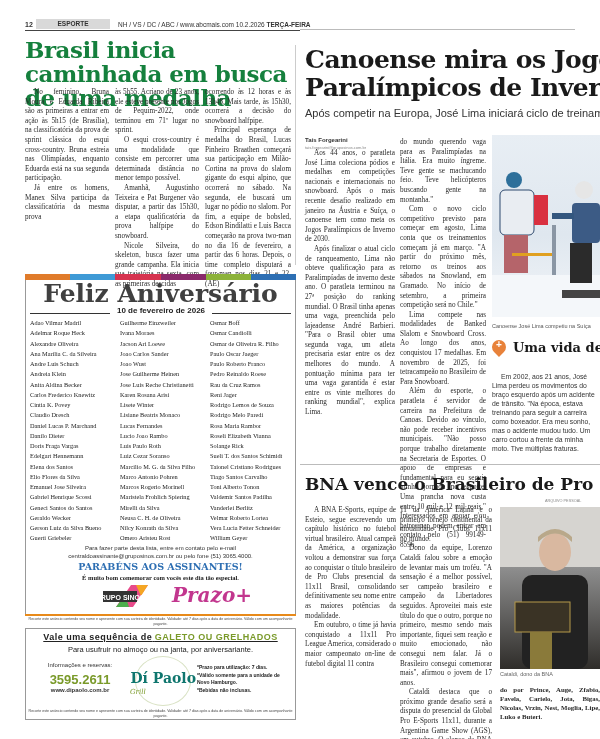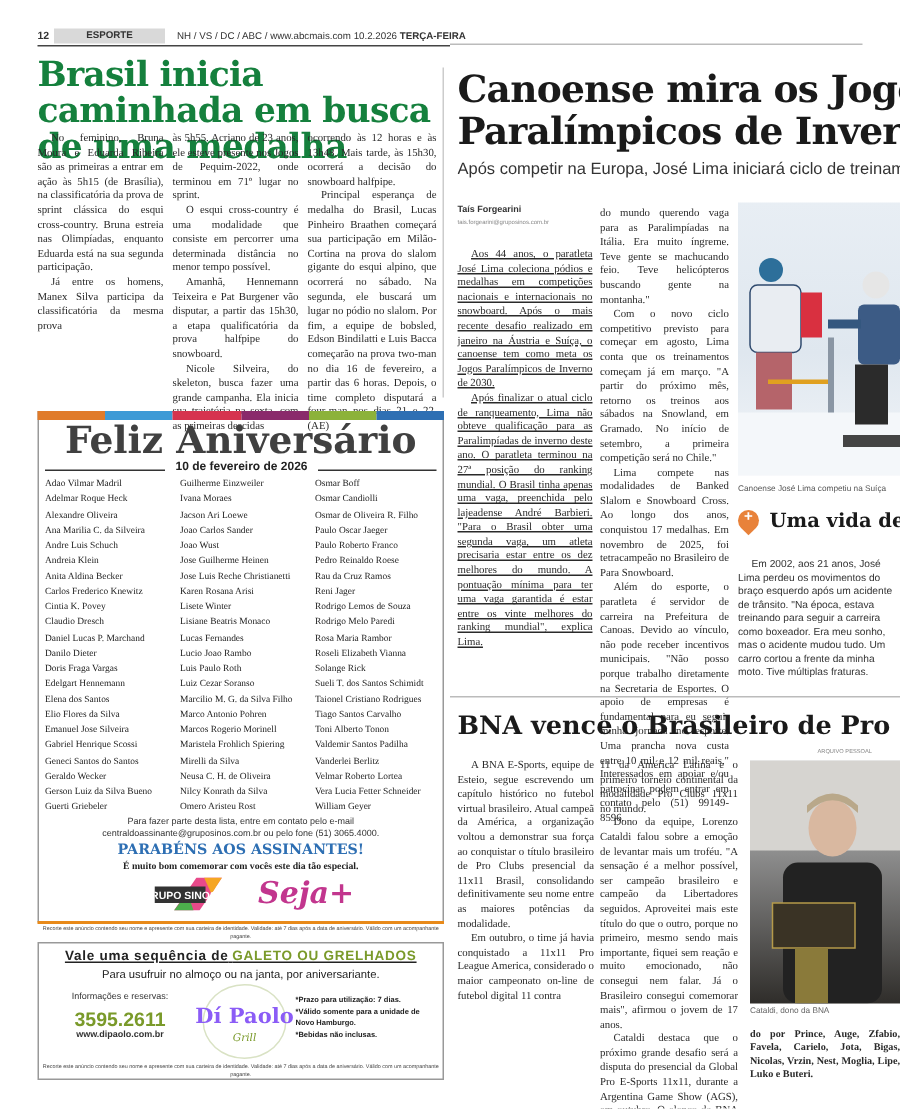--- a/index.html
+++ b/index.html
@@ -44,31 +44,31 @@
 
   
   .dipaolo { left: 25px; top: 628px; width: 271px; height: 92px; border: 1px solid #999; }
   .dp-h1 { left: 25px; top: 632px; width: 271px; text-align:center; font: bold 9px "Liberation Sans", sans-serif; color:#222;text-decoration:underline; }
   .dp-h1 span { color: #7a9a2a; letter-spacing: 0.5px; }
   .dp-h2 { left: 25px; top: 645px; width: 271px; text-align:center; font: 7.5px "Liberation Sans", sans-serif; color:#222; }
   .dp-info { left: 40px; top: 662px; width: 80px; text-align:center; font: 6px "Liberation Sans", sans-serif; color:#333; }
   .dp-phone { left: 40px; top: 672px; width: 80px; text-align:center; font: bold 13px "Liberation Sans", sans-serif; color:#7a9a2a; }
   .dp-web { left: 40px; top: 687px; width: 80px; text-align:center; font: bold 6px "Liberation Sans", sans-serif; color:#333; }
   .dp-logo { left: 135px; top: 656px; width: 56px; height: 50px; border:1px solid #d9e2c4; border-radius:50%; }
-  .dp-logo-name { left: 130px; top: 670px; width: 66px; text-align:center; font: bold 14px "DejaVu Serif", serif; color:#8b5cf6; }
-  .dp-logo-grill { left: 130px; top: 688px; width: 66px; text-align:center; font: italic 7px "DejaVu Serif", serif; color:#7a9a2a; }
+  .dp-logo-name { left: 130px; top: 670px; width: 66px; text-align:right; font: bold 14px "DejaVu Serif", serif; color:#0f766e; }
+  .dp-logo-grill { left: 130px; top: 688px; width: 66px; text-align:left; font: italic 7px "DejaVu Serif", serif; color:#7a9a2a; }
   .dp-terms { left: 197px; top: 664px; width: 95px; font: bold 5px/7.5px "Liberation Sans", sans-serif; color:#222; }
   .fine2 { left: 25px; top: 709px; width: 271px; text-align:center; font: 3.6px/4.5px "Liberation Sans", sans-serif; color:#444; }
 
   
   .h1-right { left: 305px; top: 46px; width: 300px; font: bold 25px/28px "DejaVu Serif", serif; color:#1a1a1a; white-space: nowrap; overflow:hidden; letter-spacing:-0.5px; }
   .sub-right { left: 305px; top: 107px; width: 300px; font: 11px "Liberation Sans", sans-serif; color:#333; white-space:nowrap; overflow:hidden; }
   .byline { left: 305px; top: 137px; font: bold 6px "Liberation Sans", sans-serif; color:#333; }
   .email { left: 305px; top: 145px; font: 4px "Liberation Sans", sans-serif; color:#888; }
-  .r1 { left: 305px; top: 165px; width: 90px; text-decoration: underline; }
+  .r1 { left: 305px; top: 149px; width: 90px; }
   .r2 { left: 400px; top: 138px; width: 86px; }
   .photo1 { left: 492px; top: 135px; width: 108px; height: 182px; background: linear-gradient(180deg,#e8eef4 0%, #dfe7ef 55%, #f2f5f8 100%); overflow:hidden; }
   .caption1 { left: 492px; top: 323px; width: 108px; font: 5.5px "Liberation Sans", sans-serif; color:#555; white-space:nowrap; overflow:hidden; }
   .pin { left: 492px; top: 340px; width: 14px; height: 14px; background:#e8823a; border-radius:50% 50% 50% 0; transform: rotate(-45deg); }
   .pin-plus { left: 492px; top: 339px; width: 14px; text-align:center; font: bold 10px "Liberation Sans", sans-serif; color:#fff; }
   .sidebar-title { left: 513px; top: 340px; width: 90px; font: bold 13px "DejaVu Serif", serif; color:#1a1a1a; white-space:nowrap; overflow:hidden; }
   .sidebar-body { left: 492px; top: 372px; width: 108px; font: 6.8px/9px "Liberation Sans", sans-serif; color:#333; }
   .sidebar-body p { text-indent: 9px; }
   .rule-mid { left: 300px; top: 464px; width: 300px; height: 1px; background:#bbb; }
 
@@ -97,21 +97,21 @@
 <div class="abs vrule"></div>
 
 <h1 class="abs h1-left">Brasil inicia caminhada em busca de uma medalha</h1>
 <div class="abs col c1">
   <p>No feminino, Bruna Moura e Eduarda Ribeira são as primeiras a entrar em ação às 5h15 (de Brasília), na classificatória da prova de sprint clássica do esqui cross-country. Bruna estreia nas Olimpíadas, enquanto Eduarda está na sua segunda participação.</p>
   <p>Já entre os homens, Manex Silva participa da classificatória da mesma prova</p>
 </div>
 <div class="abs col c2">
   <p class="noindent">às 5h55. Acriano de 23 anos, ele esteve presente nos Jogos de Pequim-2022, onde terminou em 71º lugar no sprint.</p>
   <p>O esqui cross-country é uma modalidade que consiste em percorrer uma determinada distância no menor tempo possível.</p>
-  <p>Amanhã, Hennemann Teixeira e Pat Burgener vão disputar, a partir das 15h30, a etapa qualificatória da prova halfpipe do snowboard.</p>
+  <p>Amanhã, Augustinho Teixeira e Pat Burgener vão disputar, a partir das 15h30, a etapa qualificatória da prova halfpipe do snowboard.</p>
   <p>Nicole Silveira, do skeleton, busca fazer uma grande campanha. Ela inicia sua trajetória na sexta, com as primeiras descidas</p>
 </div>
 <div class="abs col c3">
   <p class="noindent">ocorrendo às 12 horas e às 13h48. Mais tarde, às 15h30, ocorrerá a decisão do snowboard halfpipe.</p>
   <p>Principal esperança de medalha do Brasil, Lucas Pinheiro Braathen começará sua participação em Milão-Cortina na prova do slalom gigante do esqui alpino, que ocorrerá no sábado. Na segunda, ele buscará um lugar no pódio no slalom. Por fim, a equipe de bobsled, Edson Bindilatti e Luis Bacca começarão na prova two-man no dia 16 de fevereiro, a partir das 6 horas. Depois, o time completo disputará a four-man nos dias 21 e 22. (AE)</p>
 </div>
 
 <div class="abs bday"></div>
 <div class="abs stripes" id="stripes">
     <span style="background: rgb(224, 123, 42);"></span>
@@ -200,21 +200,21 @@
 <div class="abs bday-msg">É muito bom comemorar com vocês este dia tão especial.</div>
 <div class="abs logo-sinos">
   <svg width="45" height="22" viewBox="0 0 45 22">
     <polygon points="28,0 45,0 30,22 13,22" fill="#e84a8a"></polygon>
     <polygon points="33,0 45,0 38,11" fill="#f5a623"></polygon>
     <polygon points="13,22 22,10 26,22" fill="#4cae4c"></polygon>
     <rect x="0" y="6" width="34" height="11" fill="#333"></rect>
     <text x="17" y="14.5" text-anchor="middle" font-family="Liberation Sans, sans-serif" font-size="7" font-weight="bold" fill="#fff">GRUPO SINOS</text>
   </svg>
 </div>
-<div class="abs logo-seja">Seja+</div>
+<div class="abs logo-seja">Prazo+</div>
 <div class="abs orange-rule"></div>
 <div class="abs fine1">Recorte este anúncio contendo seu nome e apresente com sua carteira de identidade. Validade: até 7 dias após a data de aniversário. Válido com um acompanhante pagante.</div>
 
 <div class="abs dipaolo"></div>
 <div class="abs dp-h1">
   <span style="color:#222">Vale uma sequência de</span>
   <span>GALETO OU GRELHADOS</span>
 </div>
 <div class="abs dp-h2">Para usufruir no almoço ou na janta, por aniversariante.</div>
 <div class="abs dp-info">Informações e reservas:</div>

